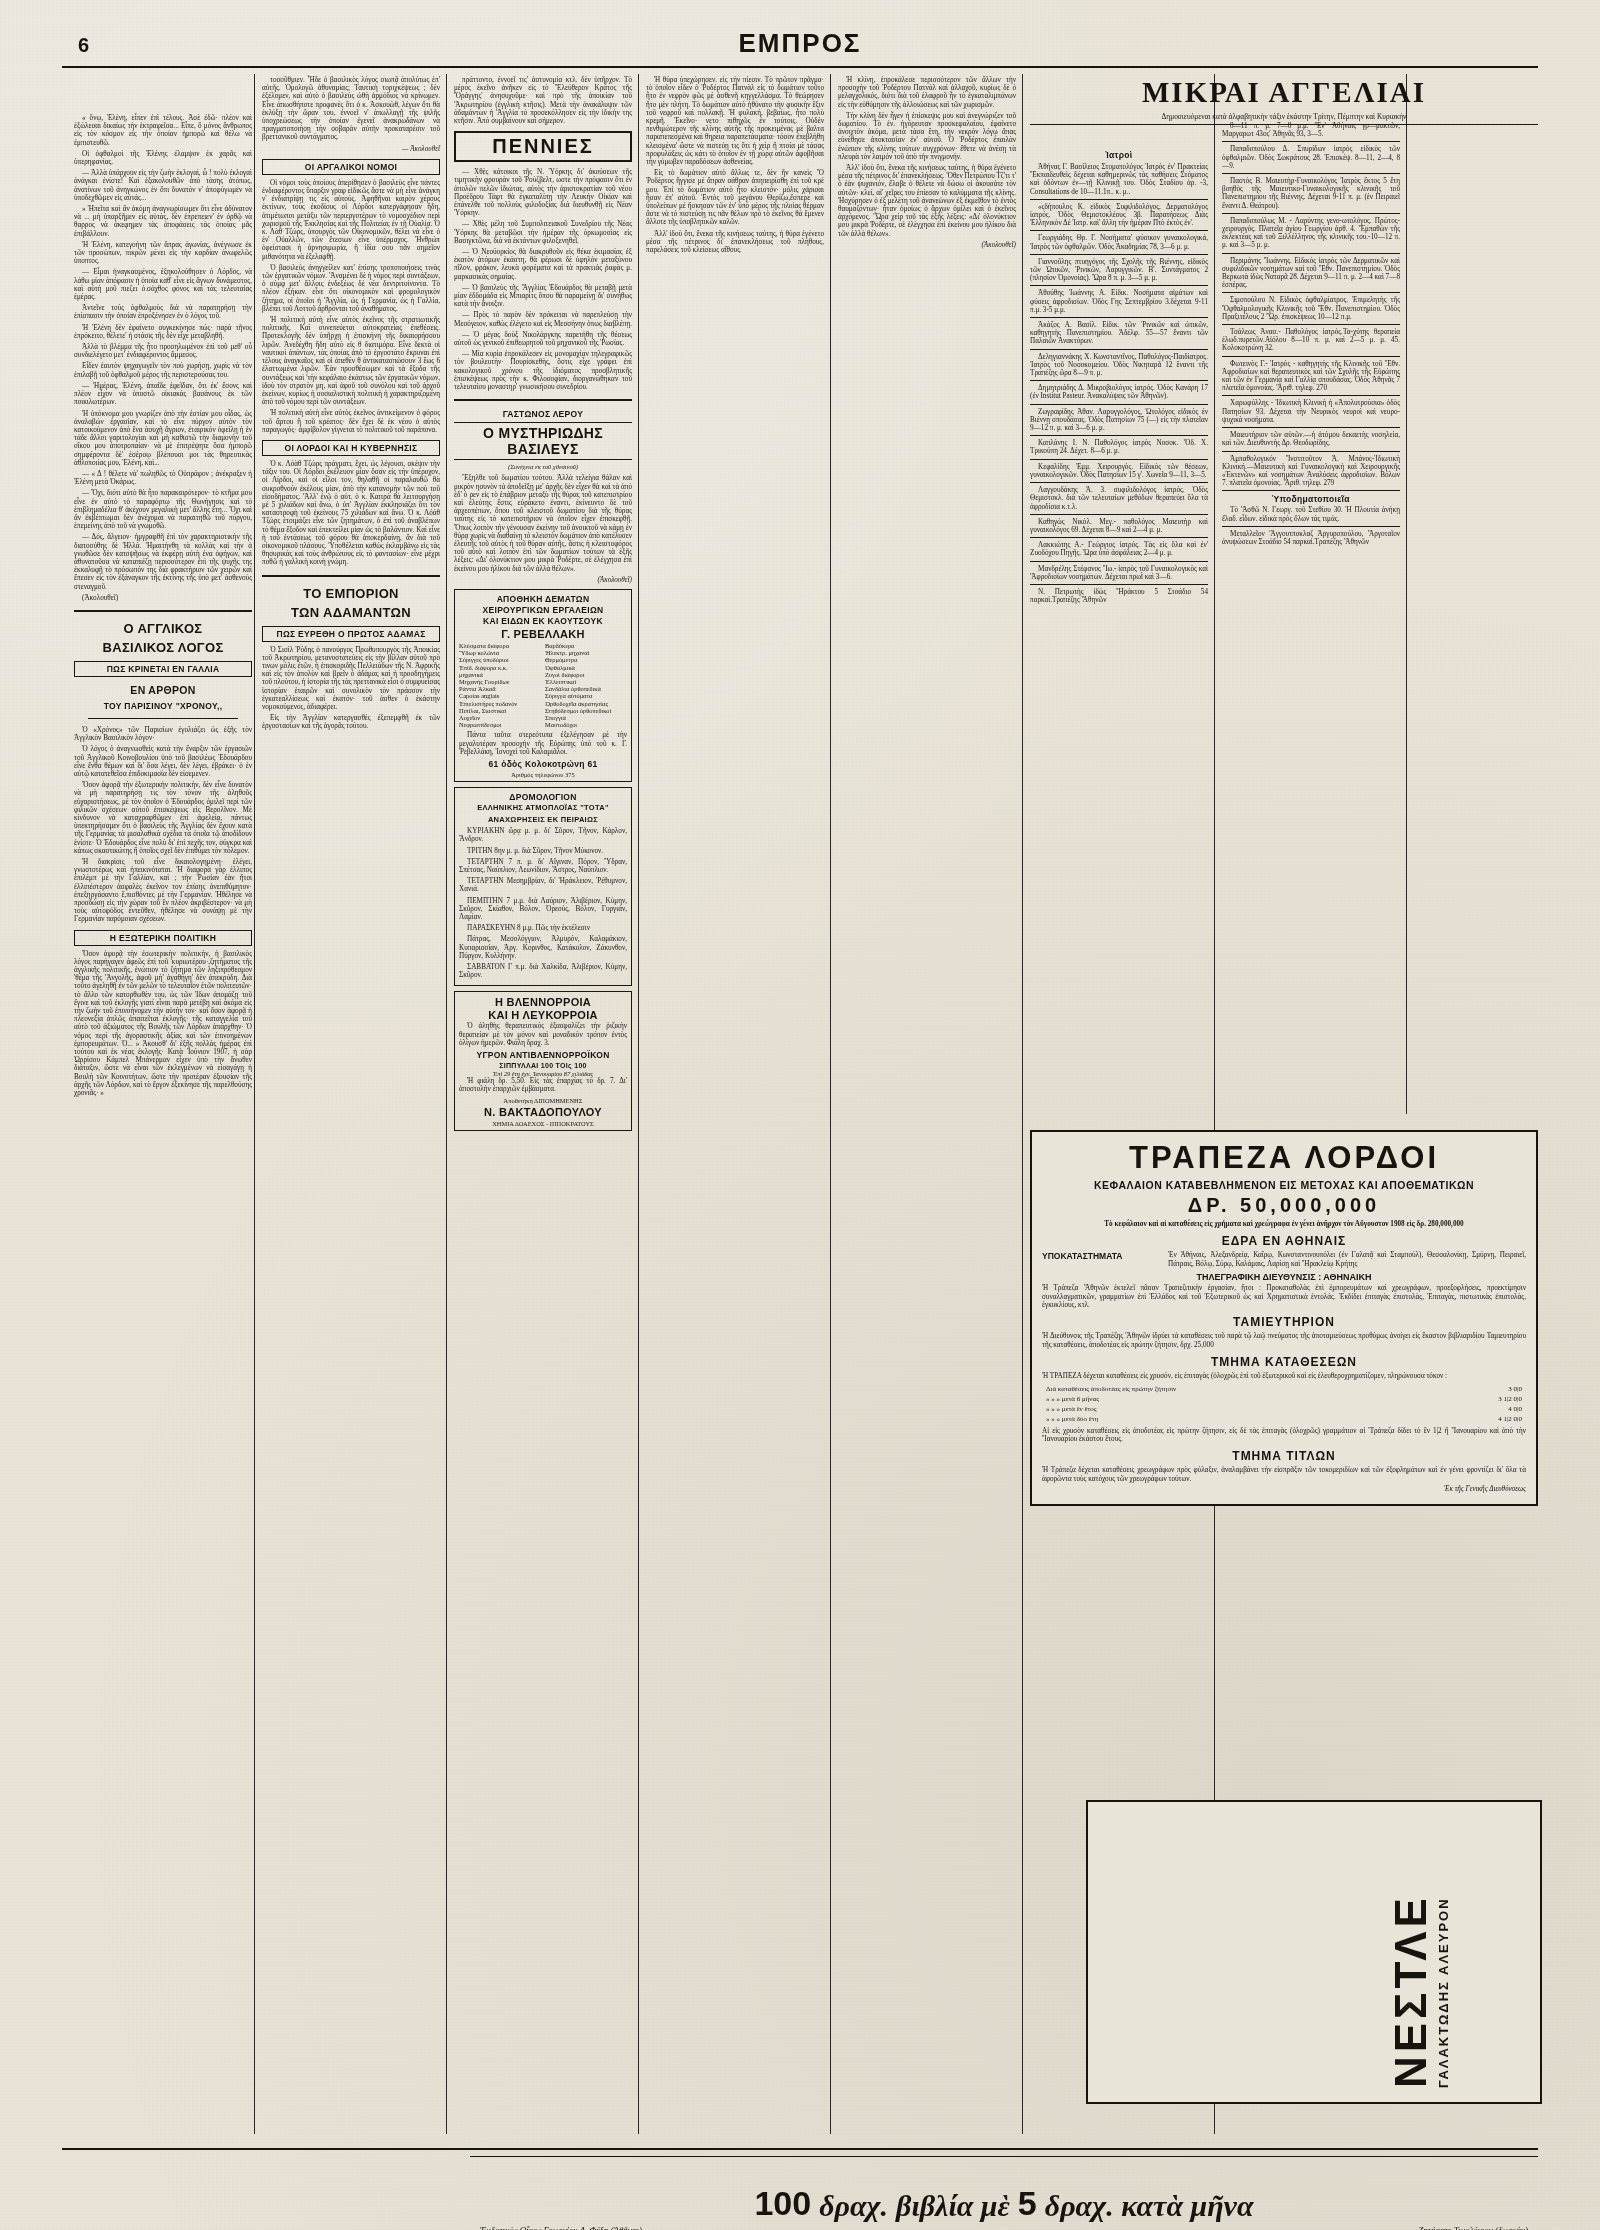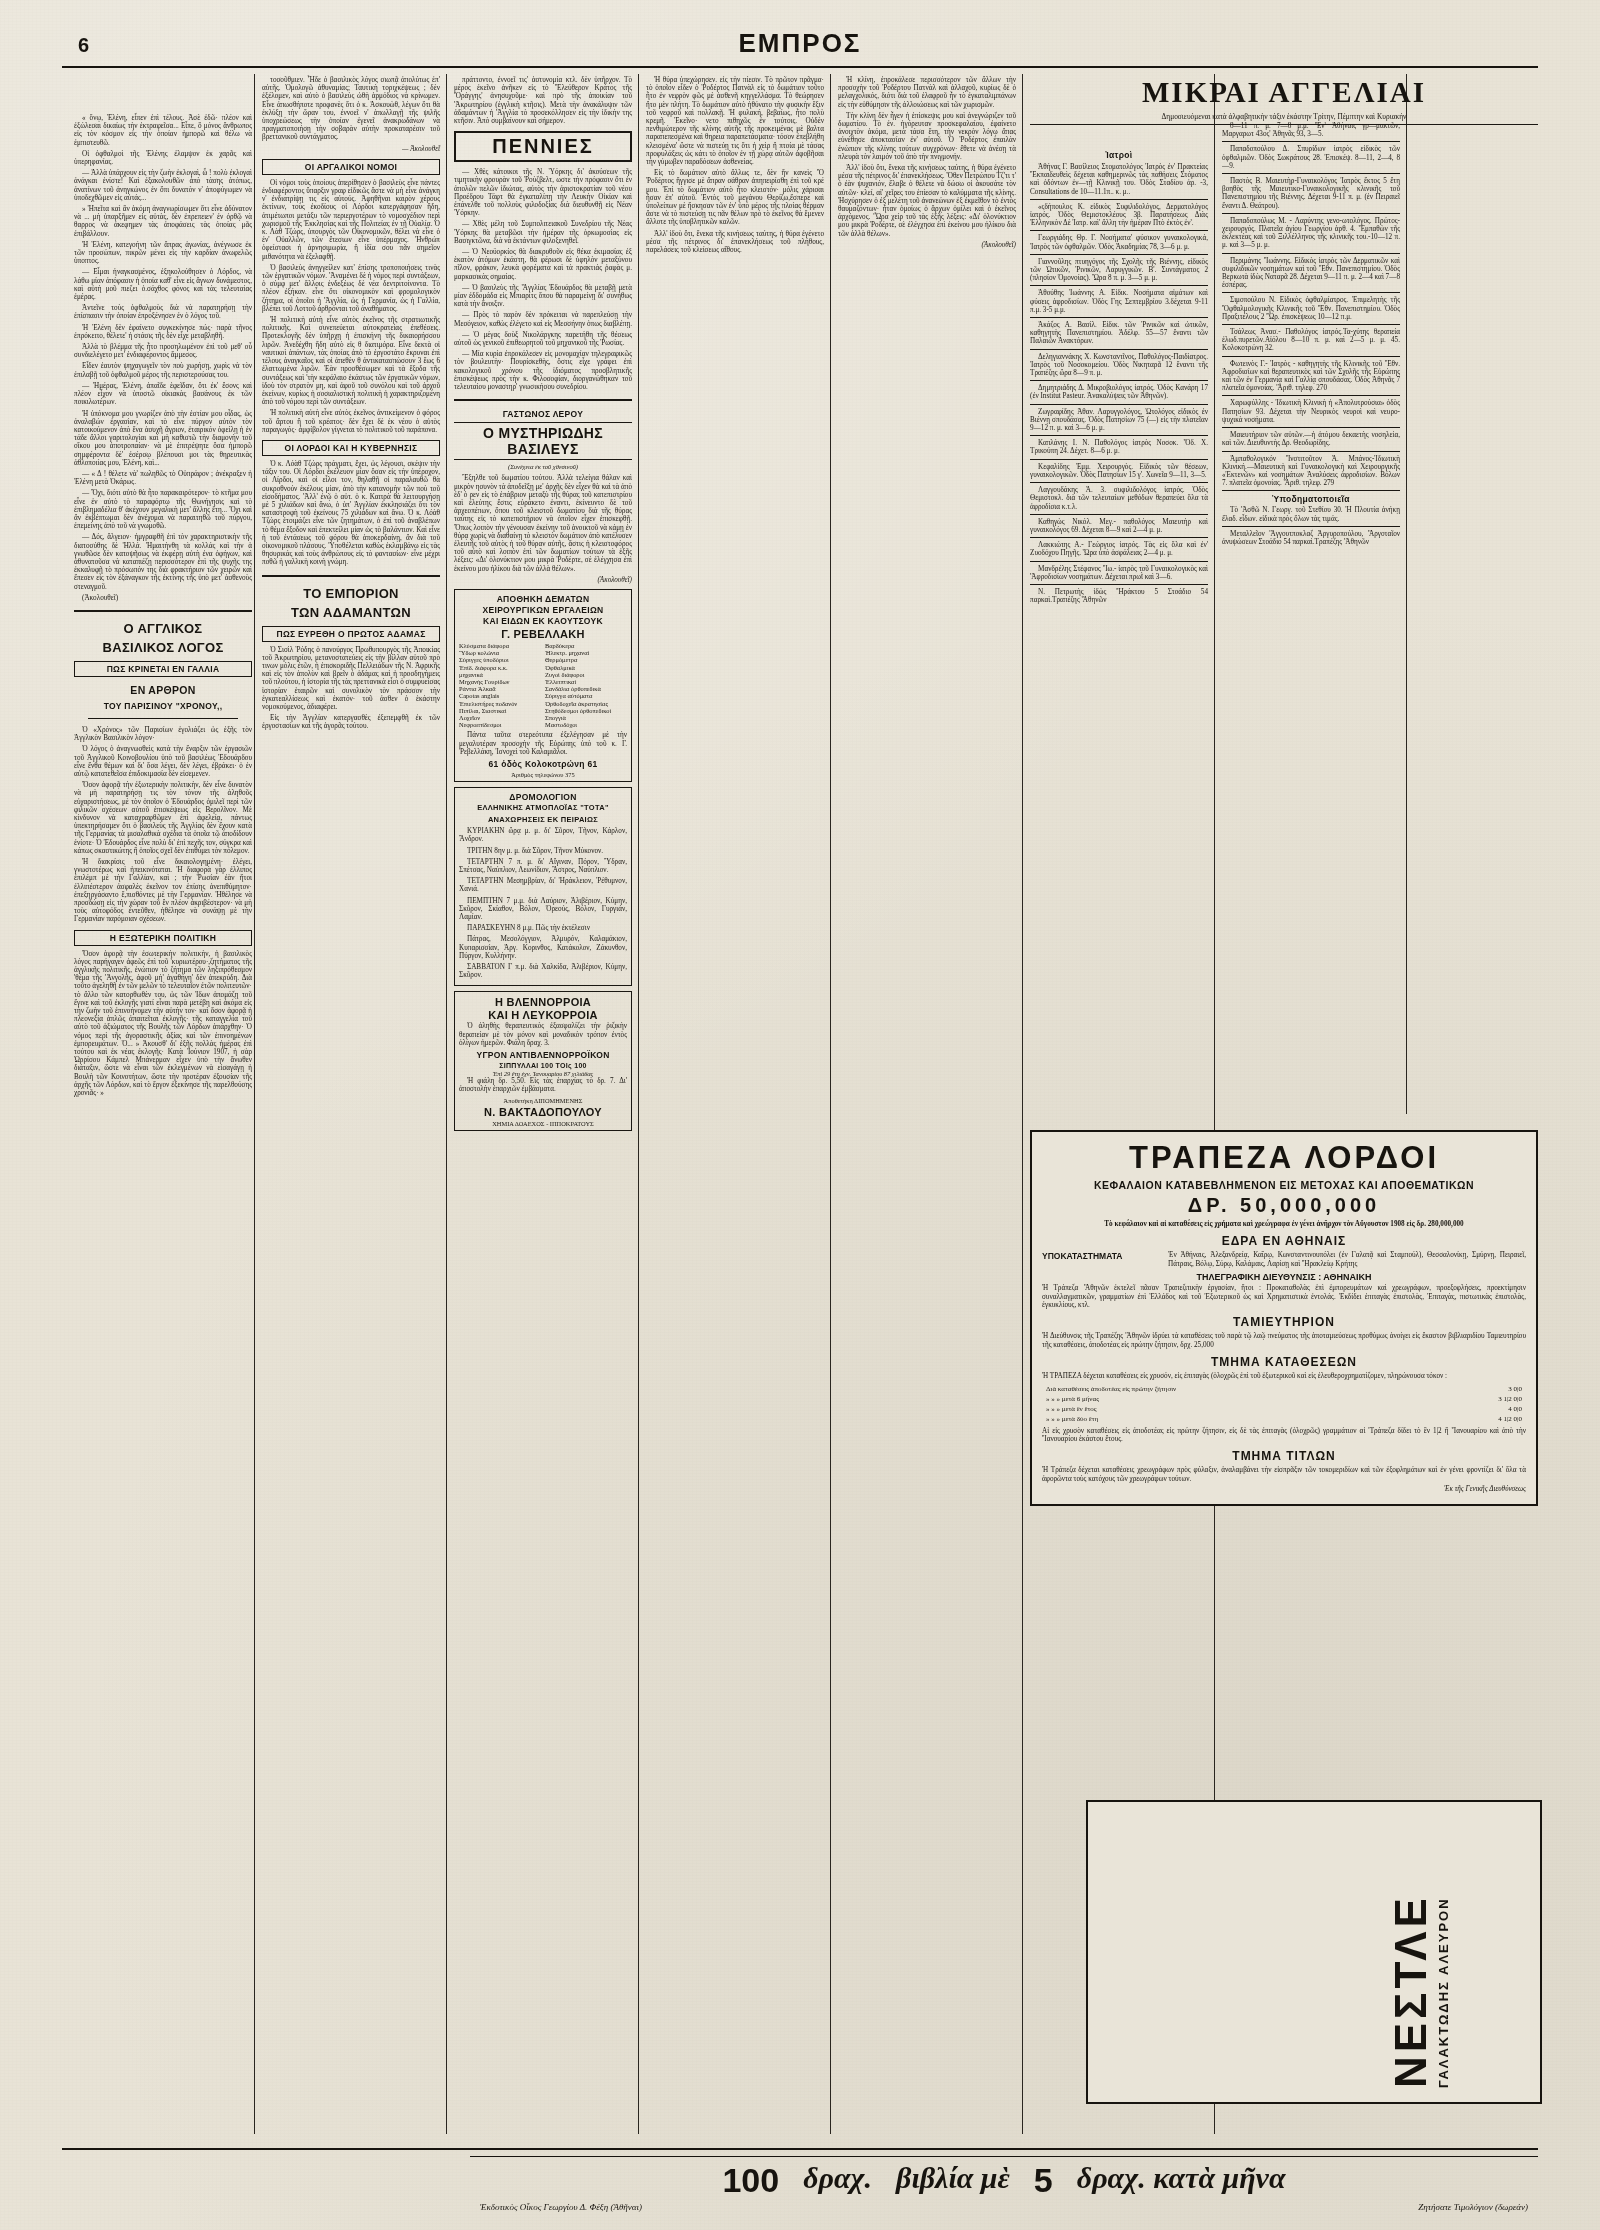--- a/index.html
+++ b/index.html
@@ -350,21 +350,21 @@
   <div class="nestle">
     <div class="rotwrap">
       <div class="rot">
         <div style="font-family:'Liberation Sans',sans-serif;font-weight:bold;font-size:44px;letter-spacing:4px;color:#17140f;">ΝΕΣΤΛΕ</div>
         <div style="font-family:'Liberation Sans',sans-serif;font-weight:bold;font-size:13px;letter-spacing:2px;">ΓΑΛΑΚΤΩΔΗΣ ΑΛΕΥΡΟΝ</div>
       </div>
     </div>
   </div>
 
   <div class="banner">
-    <div style="display:flex;align-items:flex-start;justify-content:center;gap:24px;padding-top:4px;">
+    <div style="display:flex;align-items:flex-end;justify-content:center;gap:8px;padding-top:4px;margin-top:23px;">
       <span style="font-family:'Liberation Sans',sans-serif;font-weight:bold;font-size:34px;">100</span>
       <span class="big">δραχ.</span>
       <span class="big">βιβλία μὲ</span>
       <span style="font-family:'Liberation Sans',sans-serif;font-weight:bold;font-size:34px;">5</span>
       <span class="big">δραχ. κατὰ μῆνα</span>
     </div>
     <div style="display:flex;justify-content:space-between;font-size:9px;padding:2px 10px 0;">
       <span style="font-style:italic;">Ἐκδοτικὸς Οἶκος Γεωργίου Δ. Φέξη (Ἀθῆναι)</span>
       <span style="font-style:italic;text-align:center;">Ζητήσατε Τιμολόγιον (δωρεάν)</span>
     </div>

